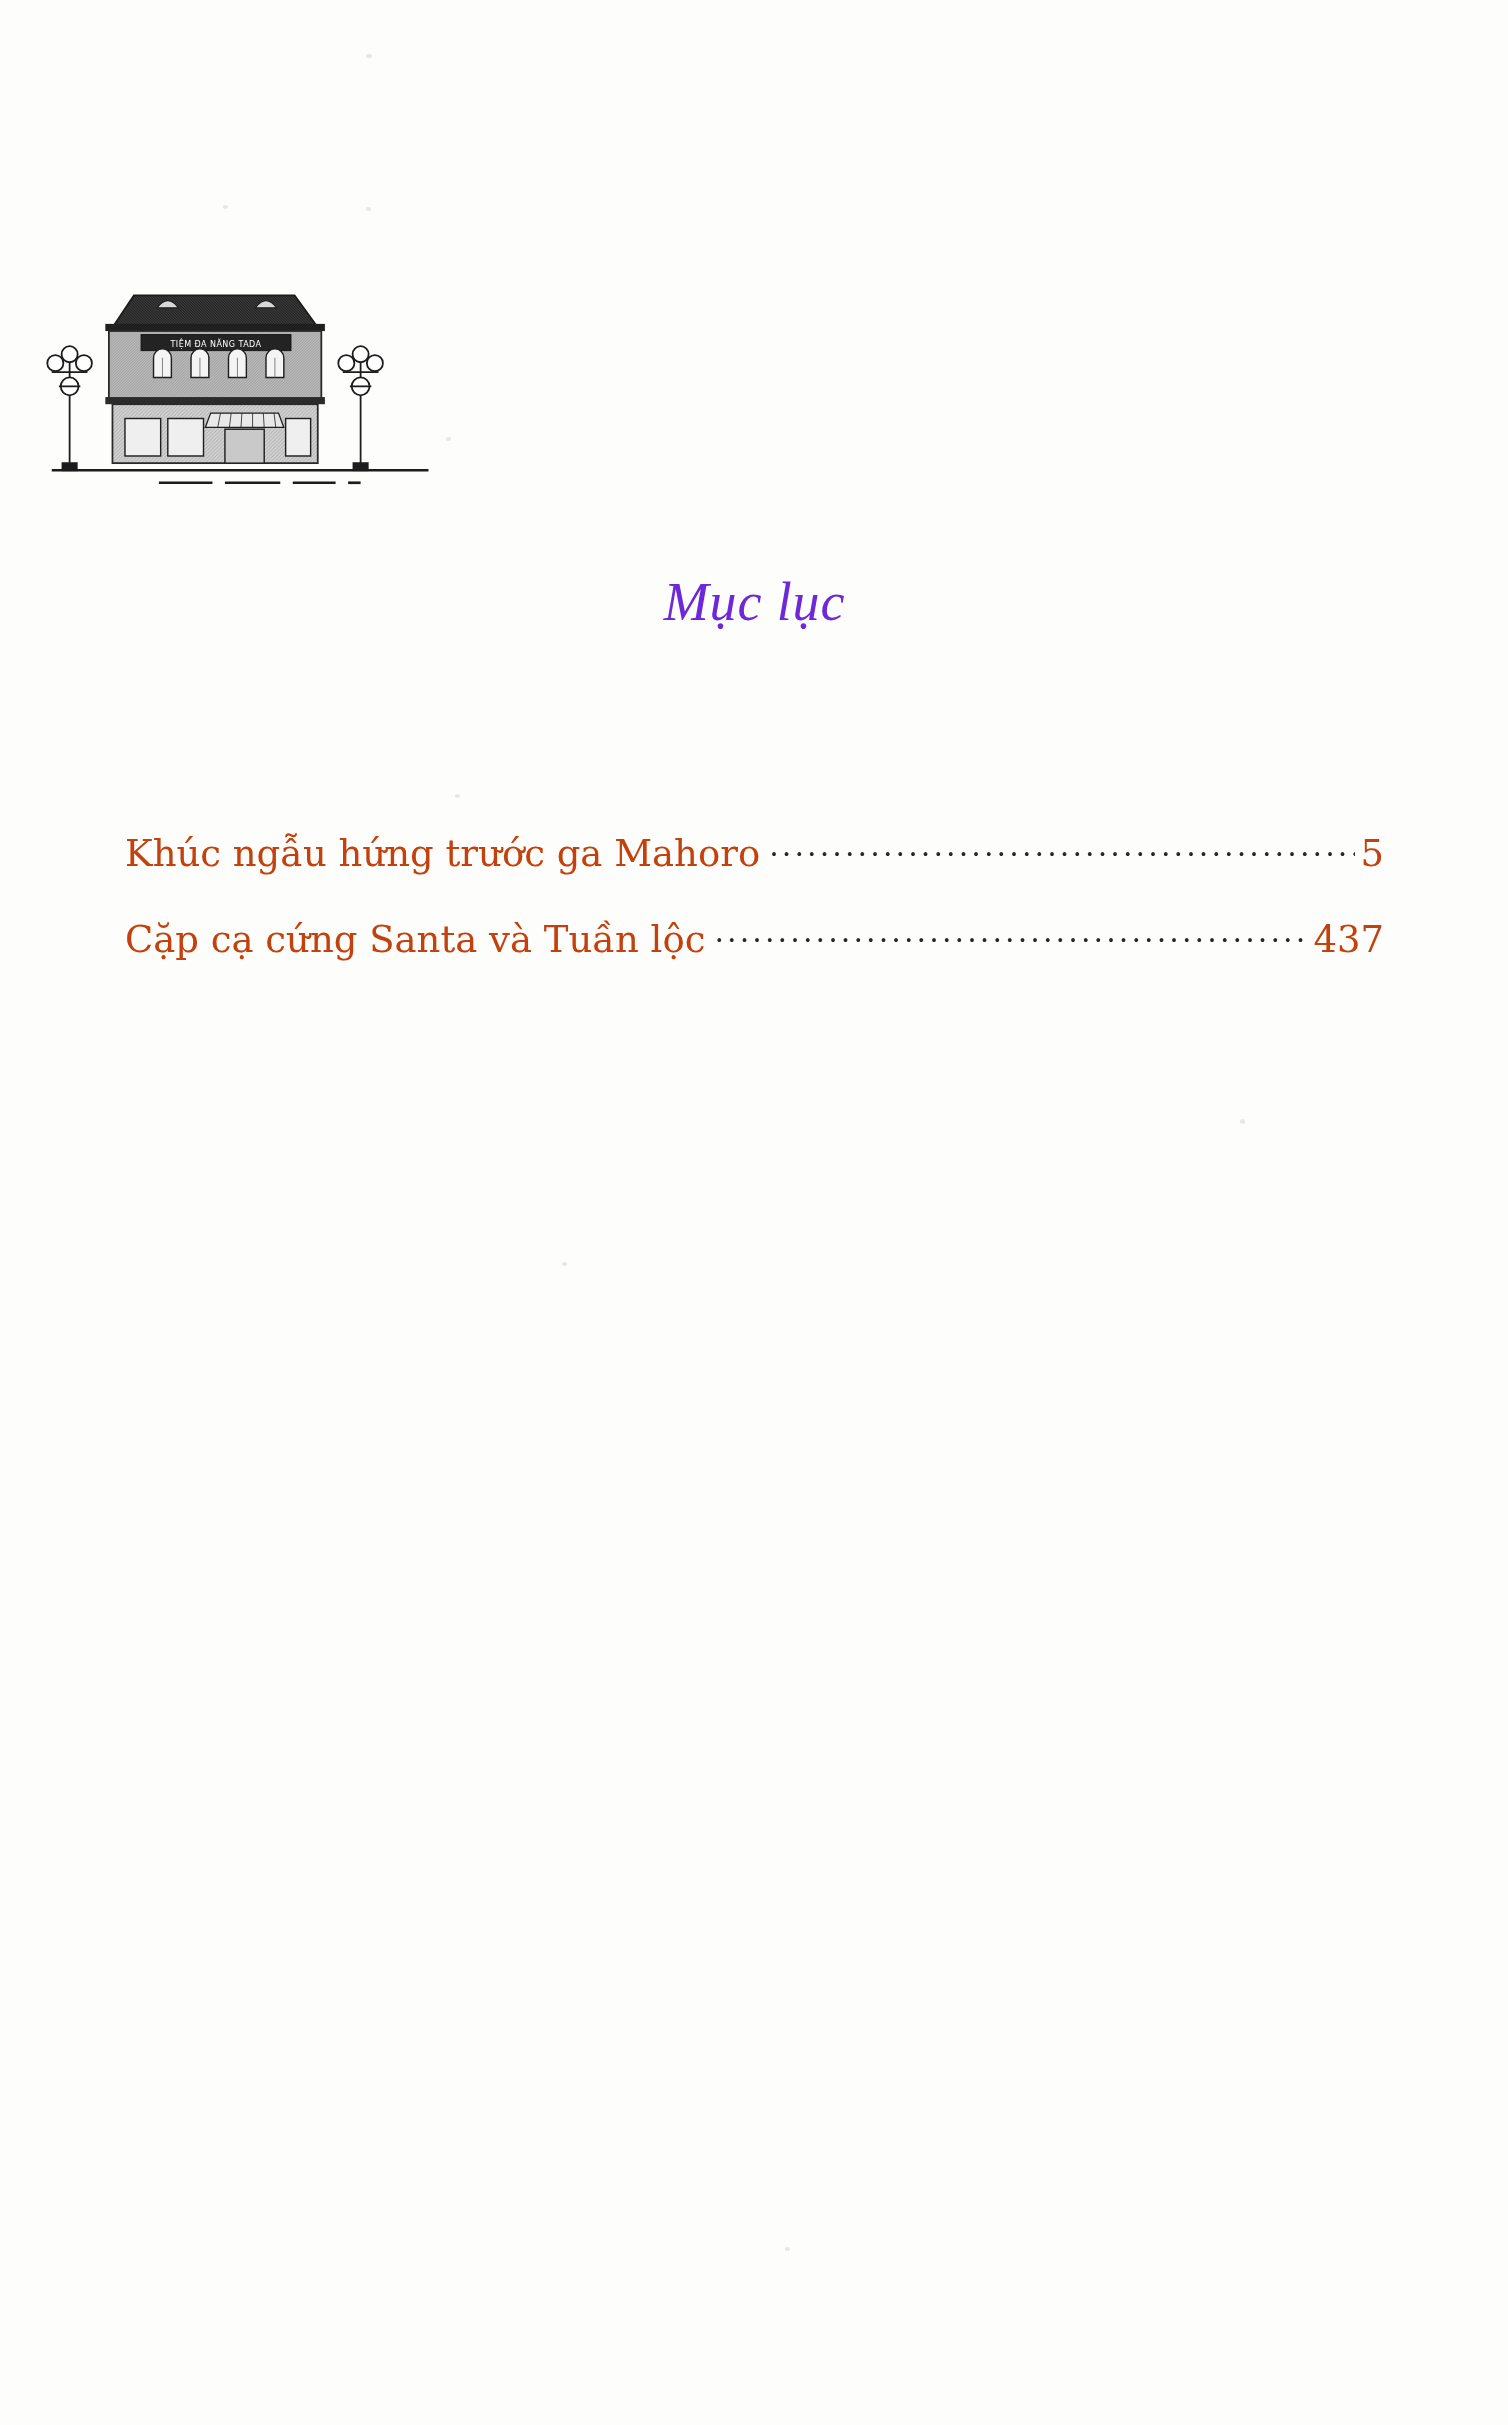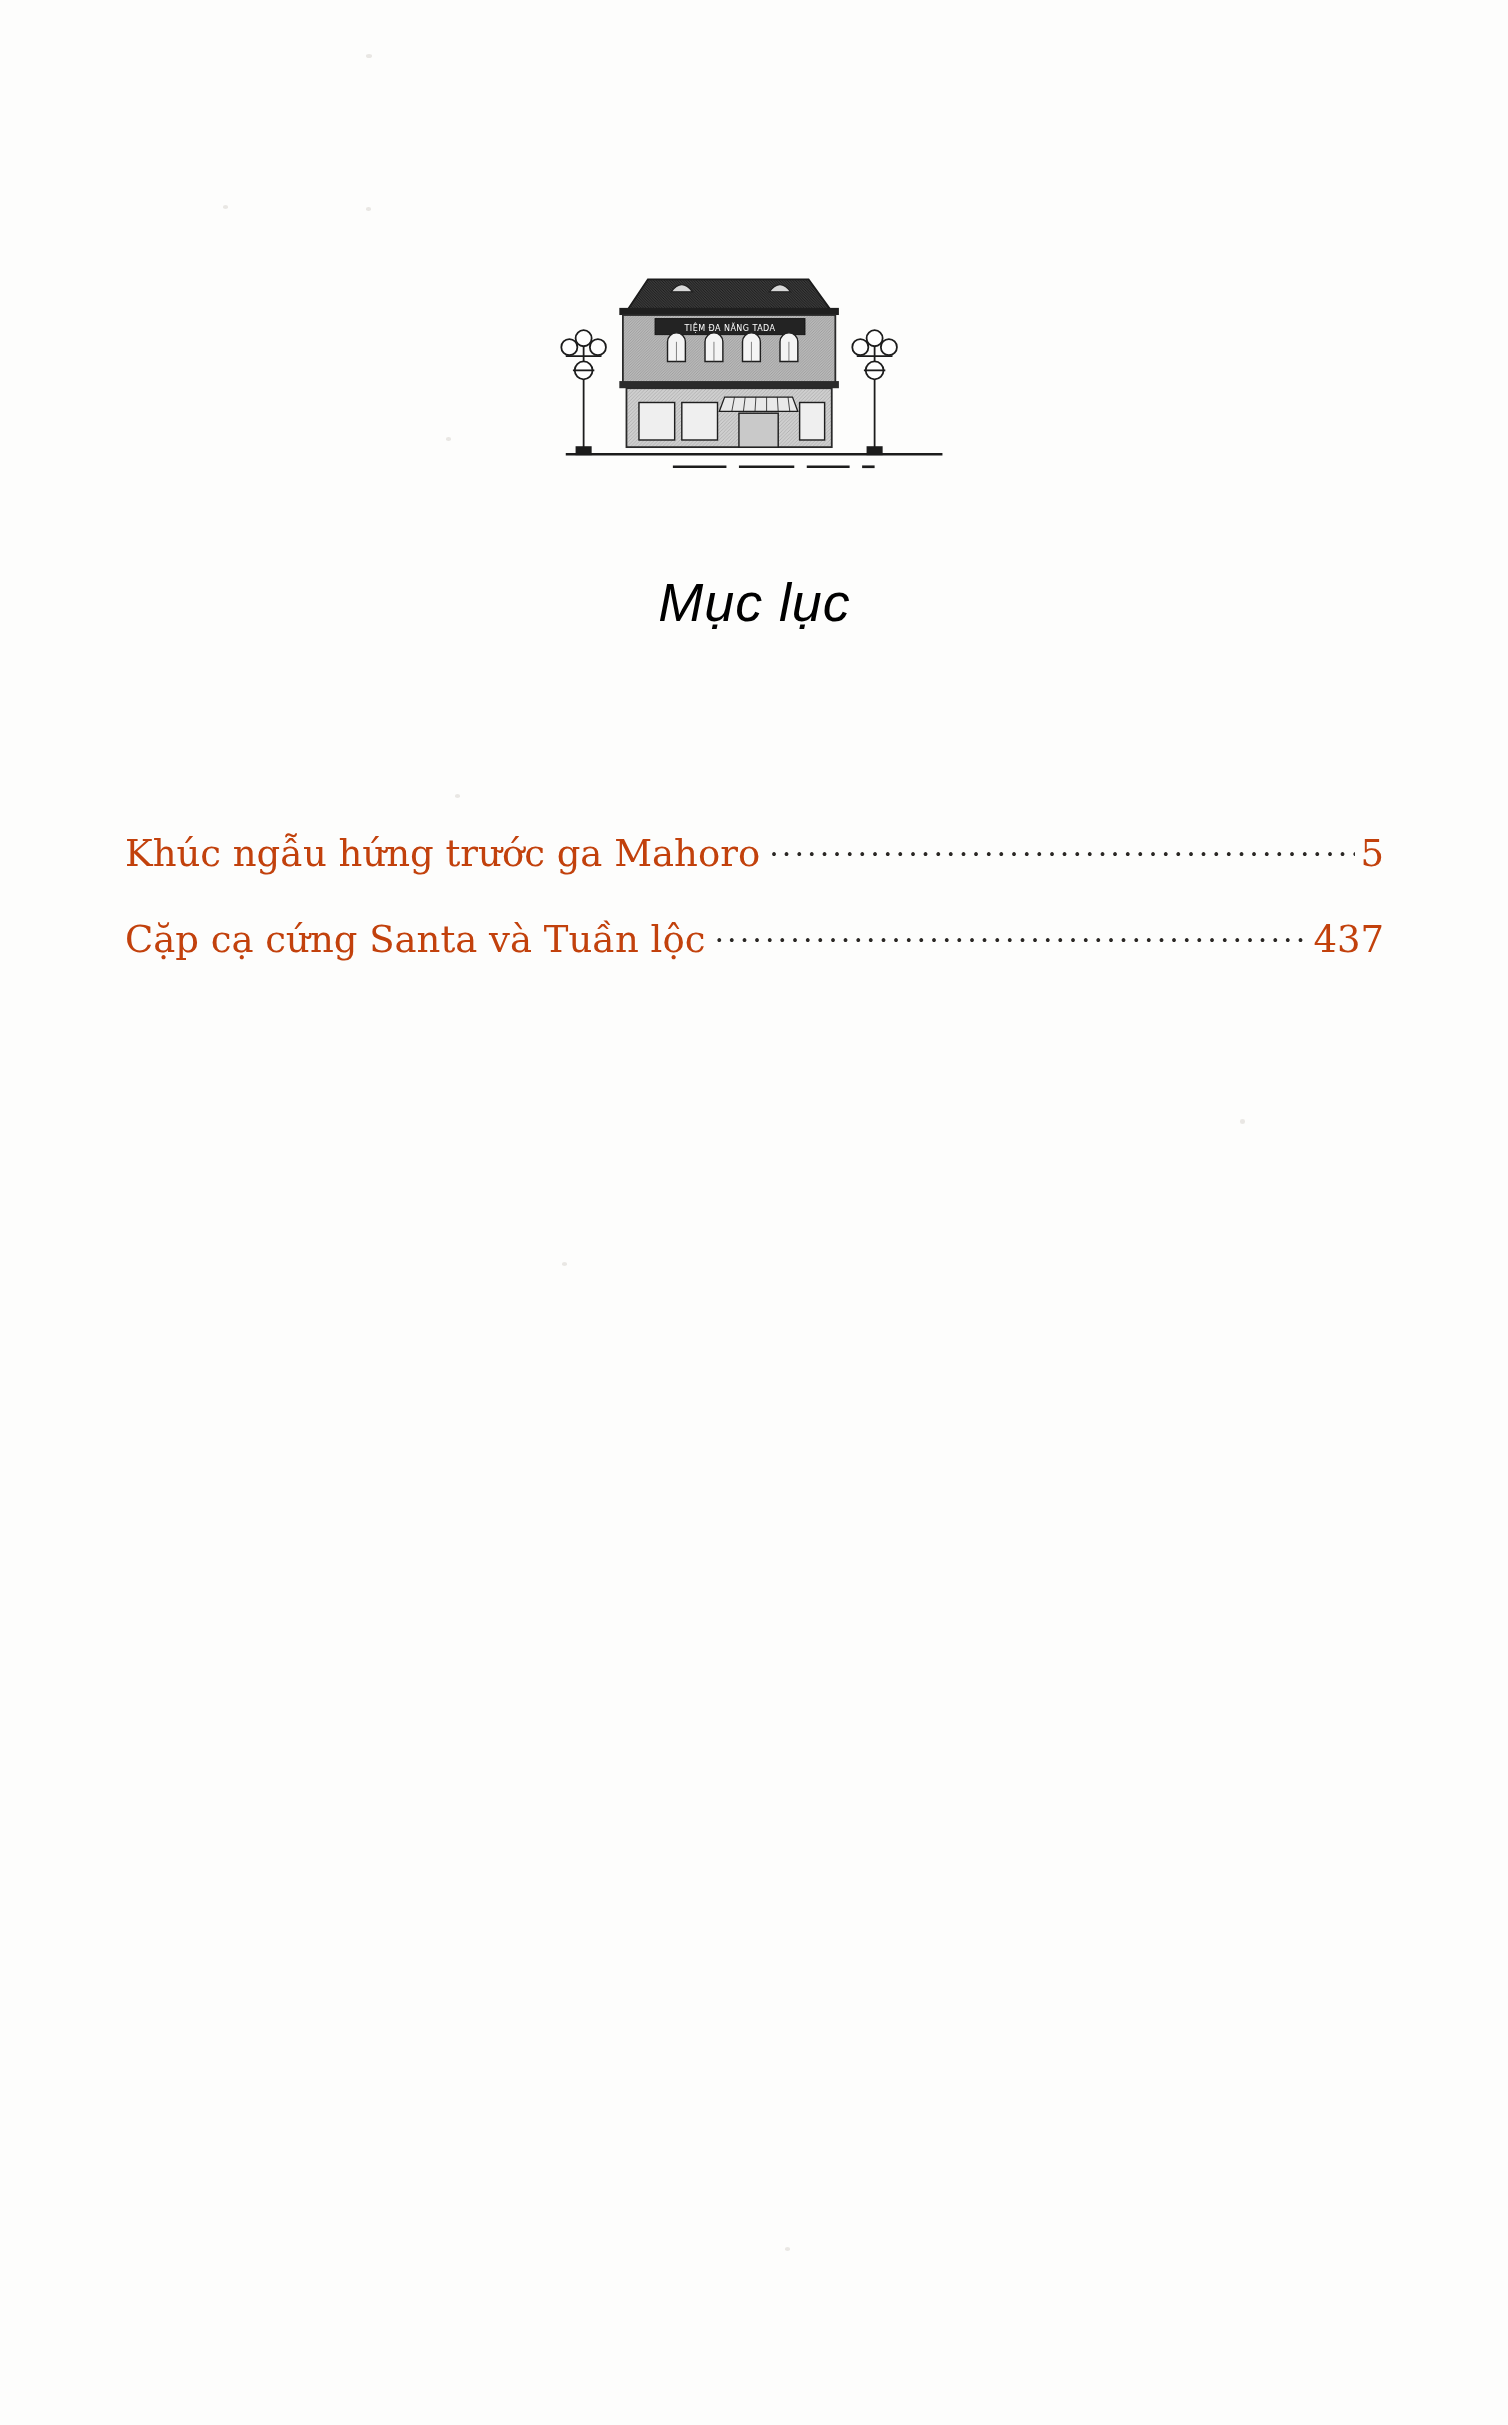--- a/index.html
+++ b/index.html
@@ -18,45 +18,44 @@
 
   .page {
     position: absolute;
     inset: 0;
     background: #fdfdfc;
   }
 
   
   .illustration-wrap {
     position: absolute;
-    top: 256px;
+    top: 272px;
     left: 0;
     width: 100%;
     display: flex;
-    justify-content: center;
   }
   .illustration {
     width: 482px;
     height: 268px;
     position: relative;
   }
 
   
   .title {
     position: absolute;
     top: 571px;
     left: 0;
     width: 100%;
     text-align: center;
-    font-family: Liberation Sans, sans-serif;
+    font-family: Liberation Serif, serif;
     font-style: italic;
     font-weight: 400;
     font-size: 54px;
     letter-spacing: 0.9px;
-    color: #000000;
+    color: #6d28d9;
   }
 
   
   .toc {
     position: absolute;
     top: 829px;
     left: 125px;
     right: 125px;
   }
   .toc-entry {

